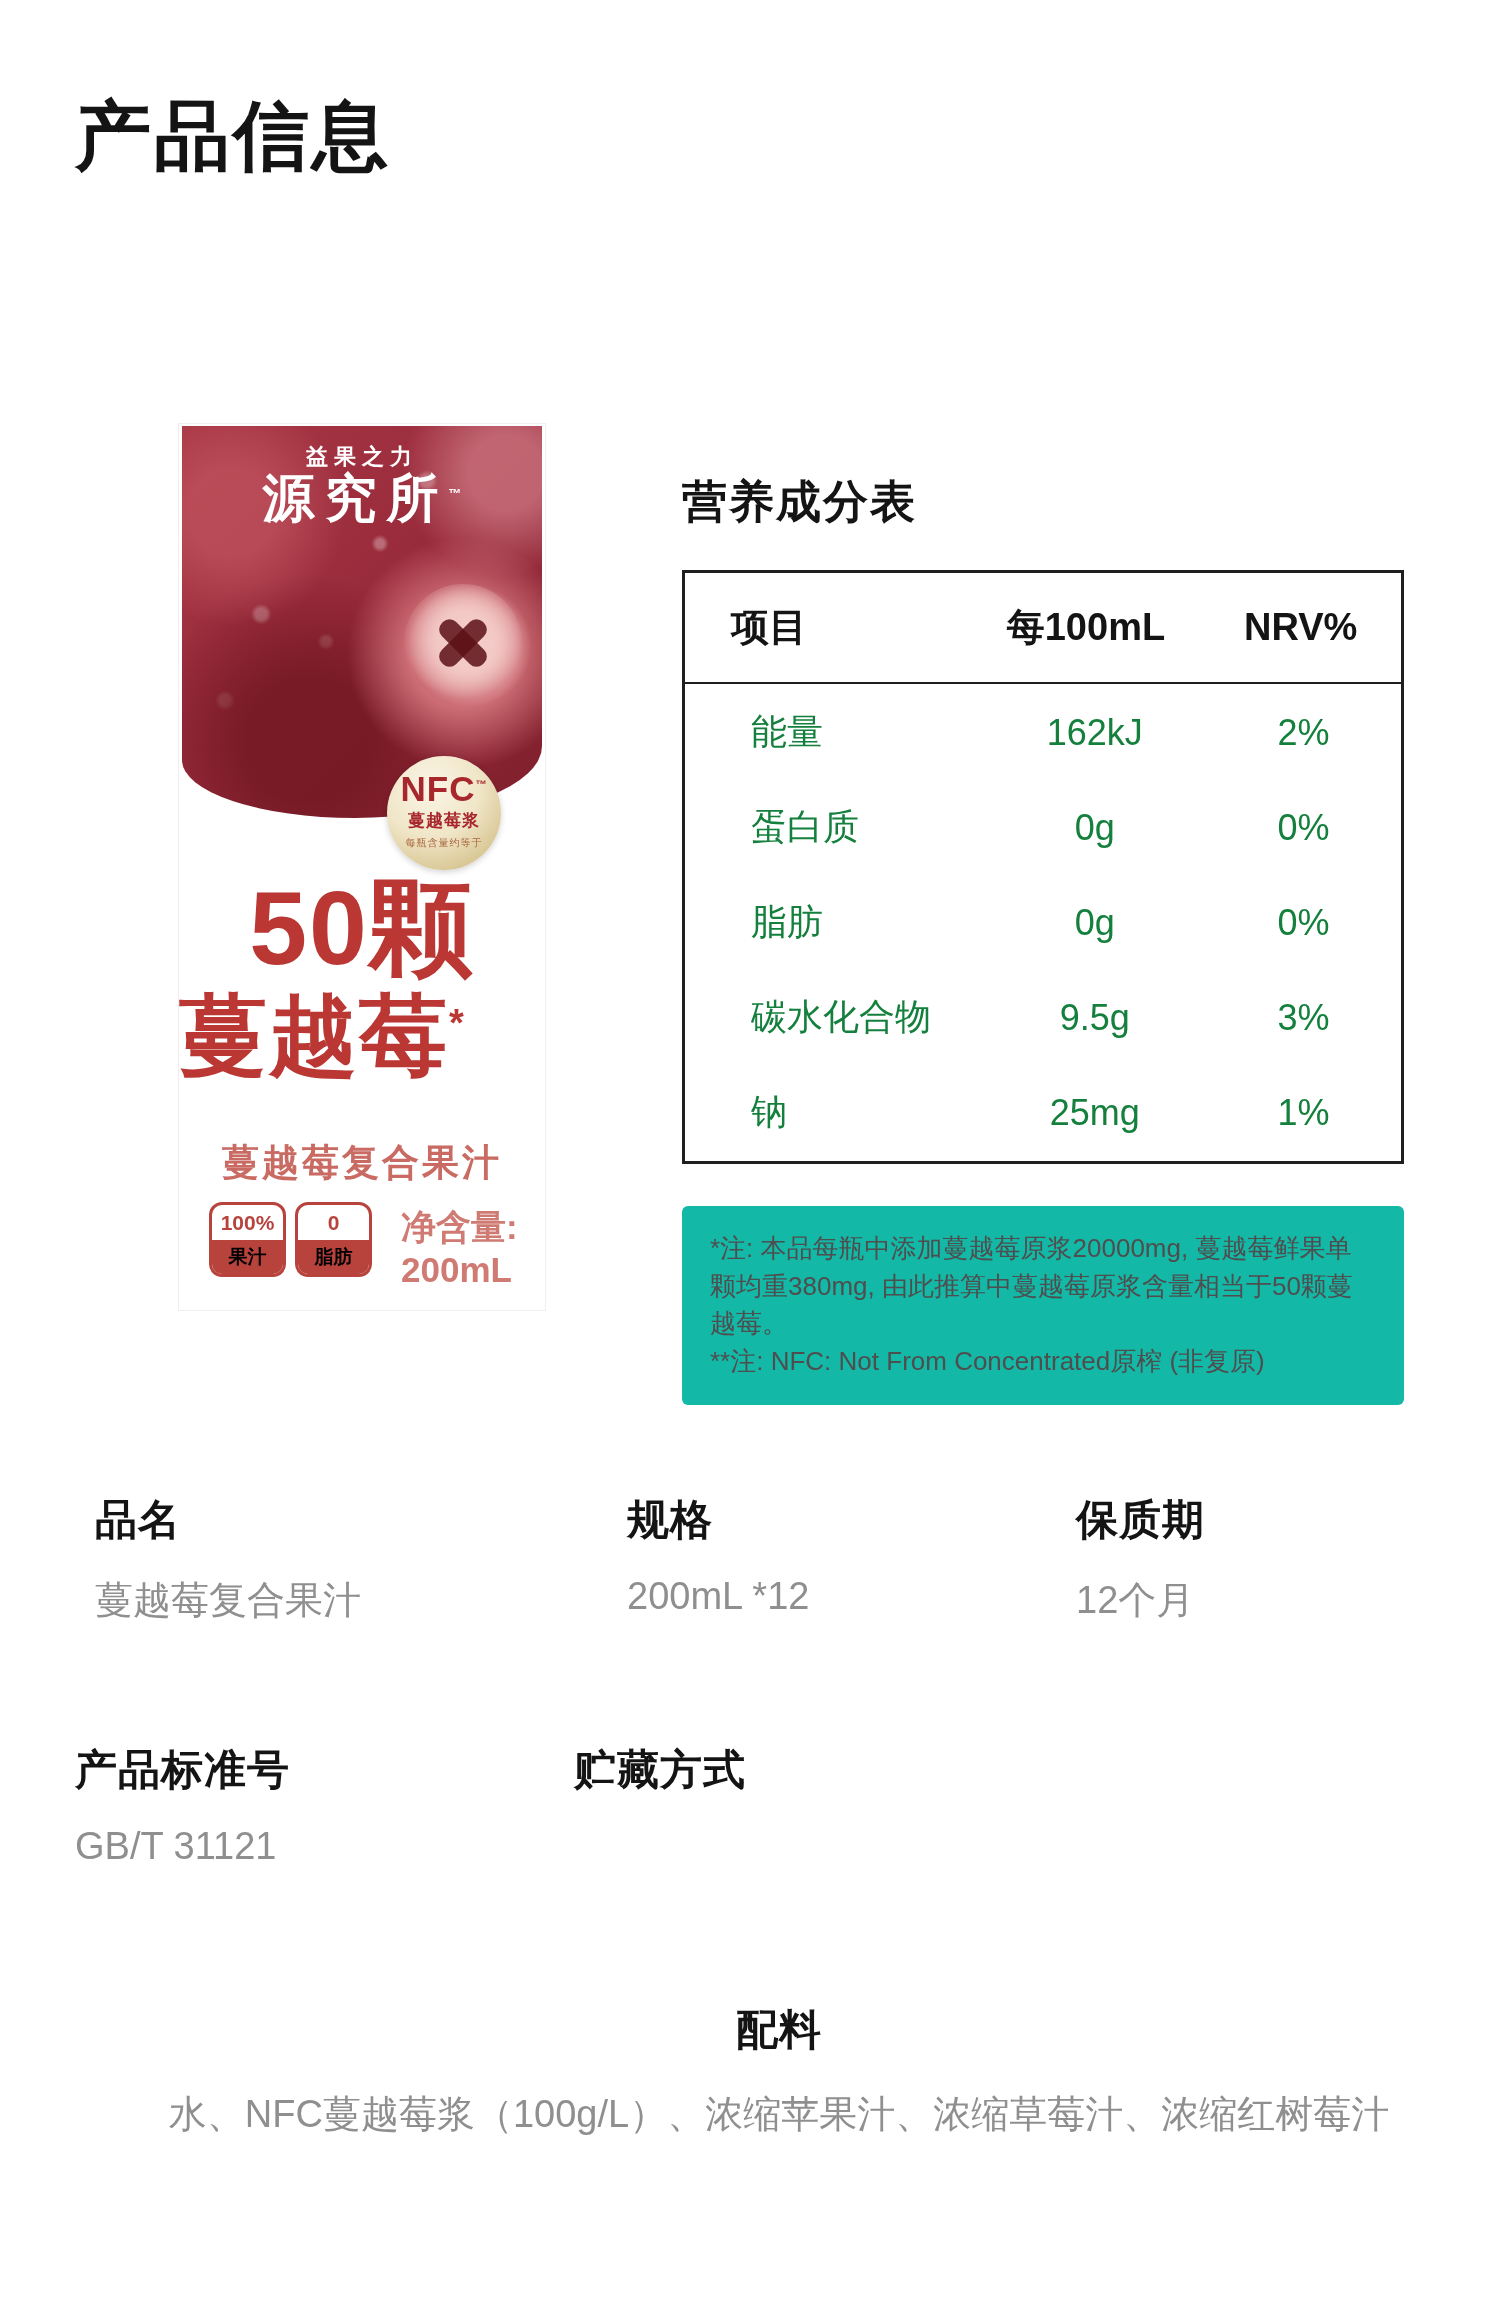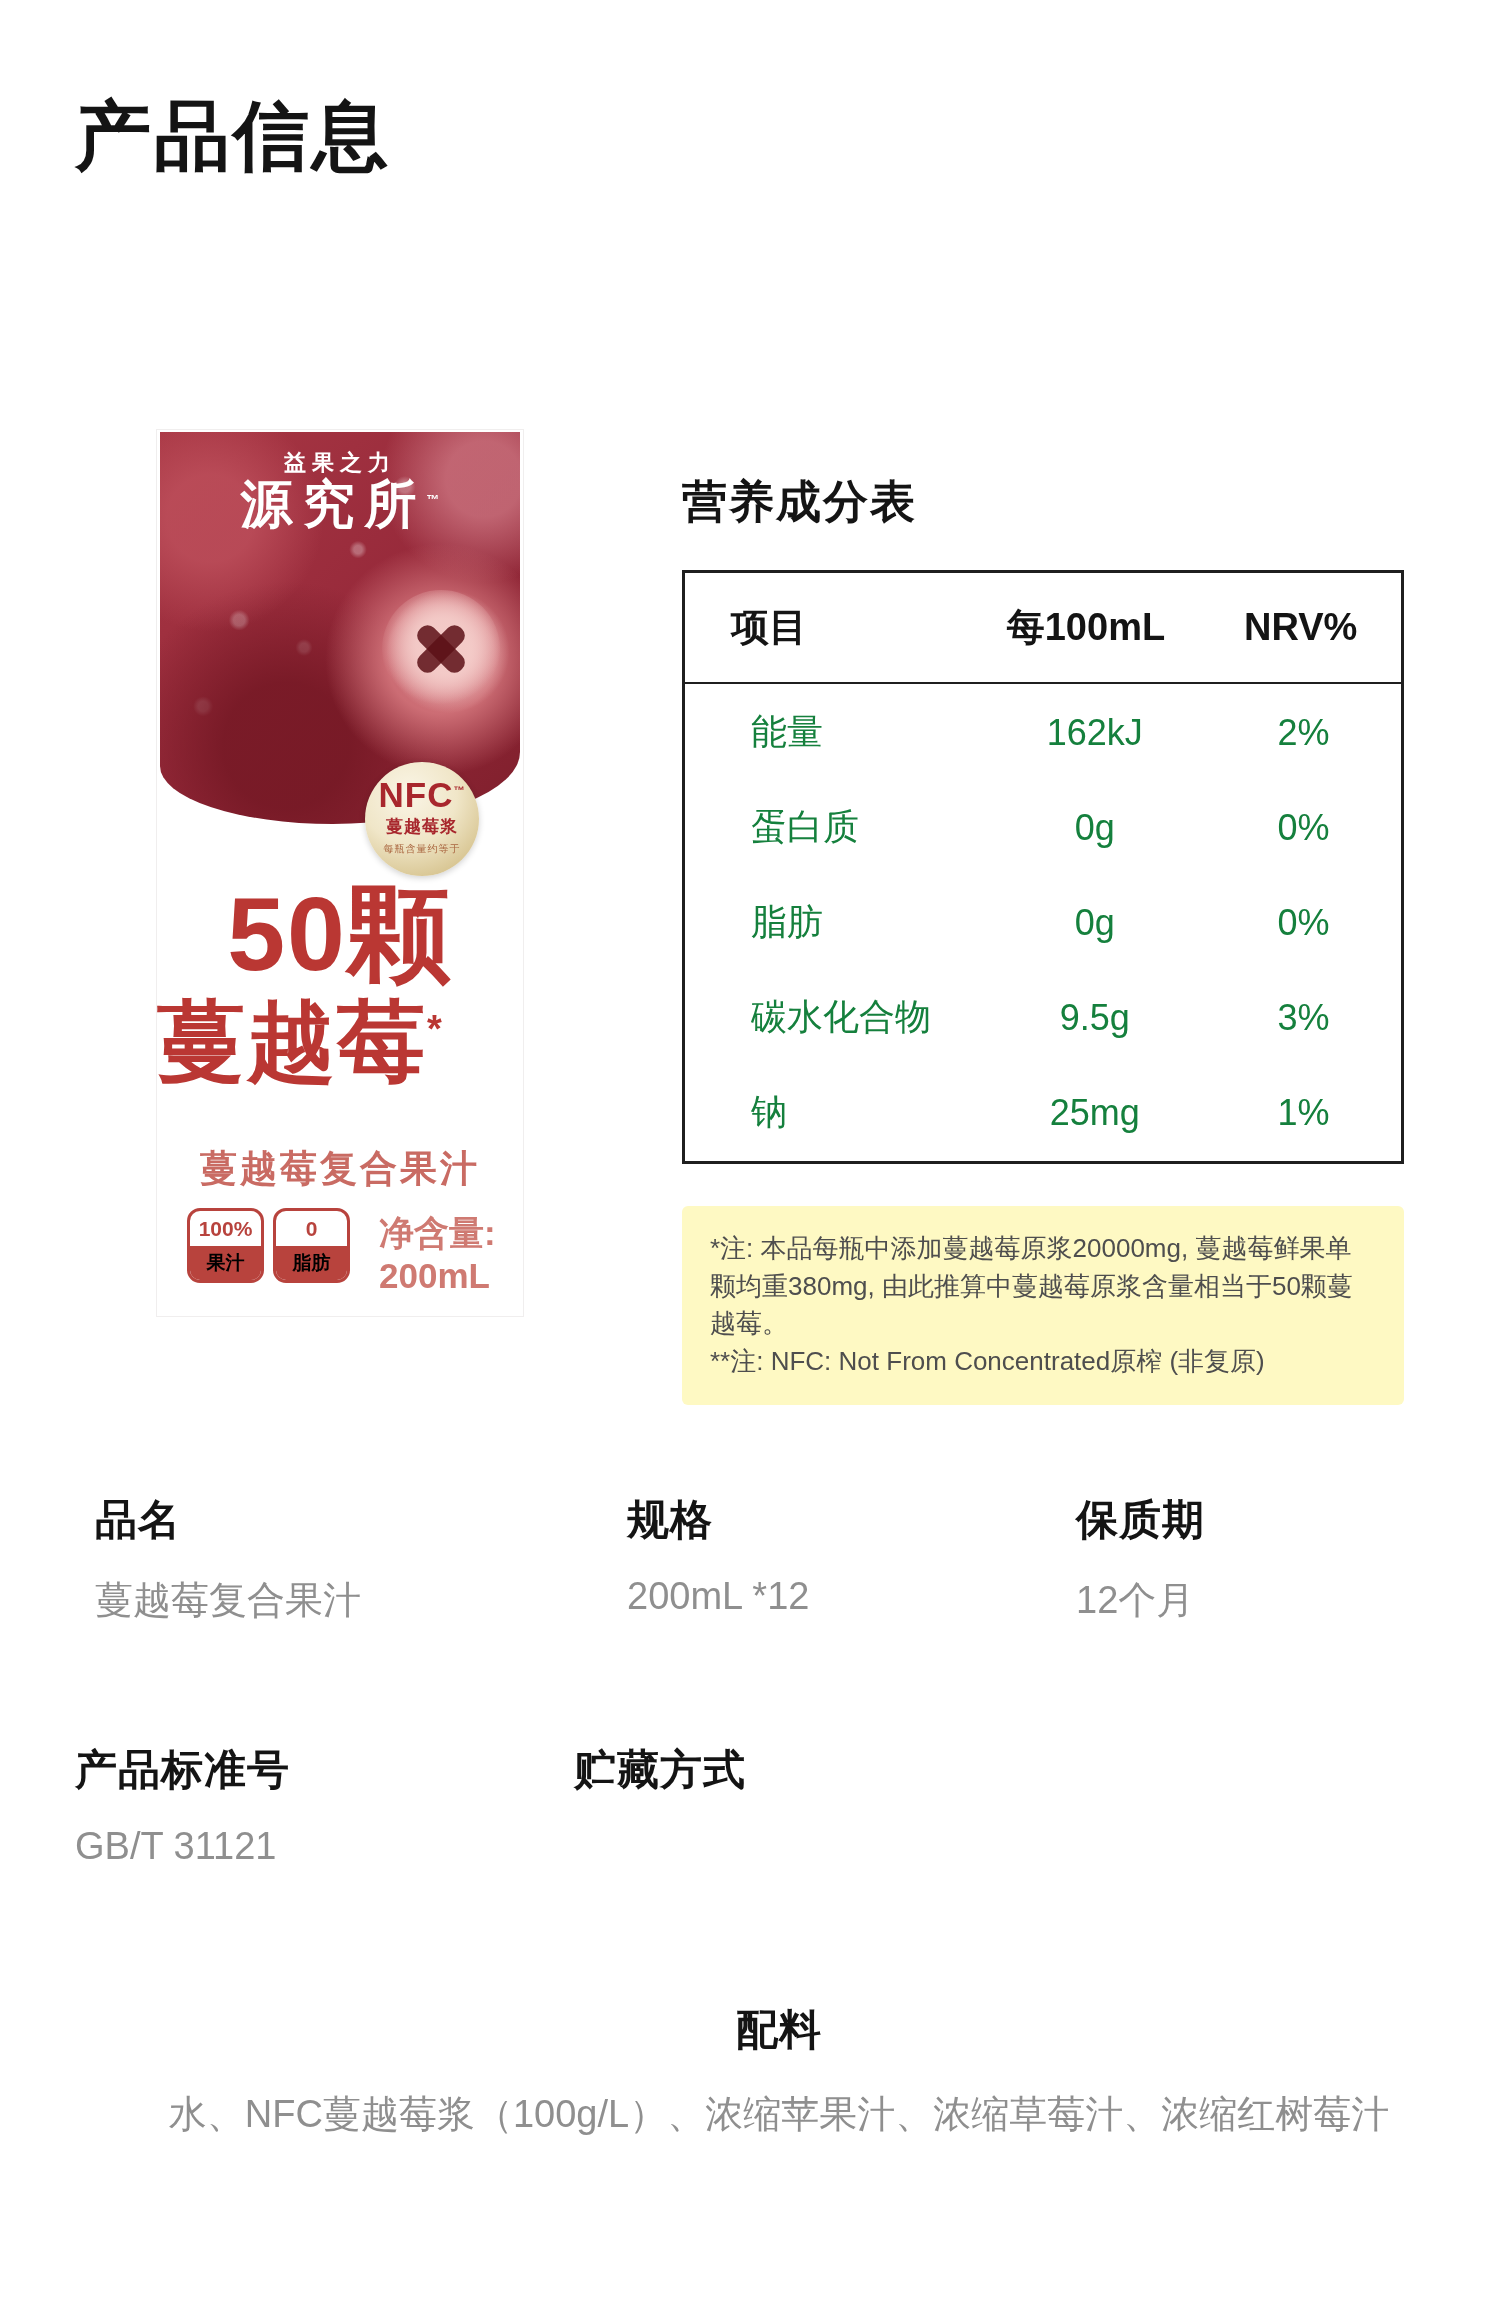--- a/index.html
+++ b/index.html
@@ -6,21 +6,21 @@
   .canvas{
     position:relative;width:1500px;height:2322px;background:#ffffff;
     font-family:"Liberation Sans",sans-serif;overflow:hidden;
   }
   .abs{position:absolute;}
 
   
   .page-title{left:75px;top:86px;font-size:76px;font-weight:800;color:#141414;letter-spacing:3px;}
 
   
-  .package{left:156px;top:423px;width:368px;height:888px;background:#fff;border:1px solid #f0eeee;box-sizing:border-box;margin-top:6px;}
+  .package{left:178px;top:423px;width:368px;height:888px;background:#fff;border:1px solid #f0eeee;box-sizing:border-box;}
   .photo{
     position:absolute;left:3px;top:2px;width:360px;height:392px;overflow:hidden;
     border-radius:0 0 52% 48% / 0 0 72px 58px;
     background-color:#9c2c39;
     background-image:
       radial-gradient(circle at 80% 56%, rgba(247,208,206,.95) 0 6%, rgba(247,208,206,0) 17%),
       radial-gradient(circle at 78% 58%, rgba(216,122,128,.85) 0 15%, rgba(216,122,128,0) 32%),
       radial-gradient(circle at 14% 22%, rgba(194,84,96,.7) 0 10%, rgba(194,84,96,0) 26%),
       radial-gradient(circle at 35% 80%, rgba(116,24,36,.85) 0 16%, rgba(116,24,36,0) 42%),
       radial-gradient(circle at 90% 12%, rgba(226,148,158,.55) 0 8%, rgba(226,148,158,0) 22%),
@@ -68,21 +68,21 @@
   
   .nut-title{left:682px;top:472px;font-size:45px;font-weight:800;color:#141414;letter-spacing:2px;}
   .nut-table{left:682px;top:570px;width:722px;height:594px;border:3px solid #1f1f1f;box-sizing:border-box;background:#fff;}
   .nut-head{display:grid;grid-template-columns:40% 32% 28%;height:109px;align-items:center;
     border-bottom:2px solid #1f1f1f;font-size:38px;font-weight:700;color:#141414;}
   .nut-body{display:grid;grid-template-columns:40% 32% 28%;grid-auto-rows:95px;align-items:center;
     font-size:36px;color:#15803d;padding-top:1px;padding-left:20px;}
   .c1{padding-left:46px;}
   .c2,.c3{text-align:center;}
 
-  .note-box{left:682px;top:1206px;width:722px;box-sizing:border-box;background:#fef9c3;border-radius:6px;
+  .note-box{left:682px;top:1206px;width:722px;box-sizing:border-box;background:#14b8a6;border-radius:6px;
     padding:24px 28px;font-size:26px;line-height:1.45;color:#4e4e4e;}
   .note-box p{margin:0;}
 
   
   .field .field-label{font-size:42px;font-weight:800;color:#141414;letter-spacing:1px;}
   .field .field-value{margin-top:27px;font-size:38px;color:#8f8f8f;}
   .f1{left:75px;top:1492px;margin-left:20px;}
   .f2{left:627px;top:1492px;}
   .f3{left:1076px;top:1492px;}
   .f4{left:75px;top:1742px;}

